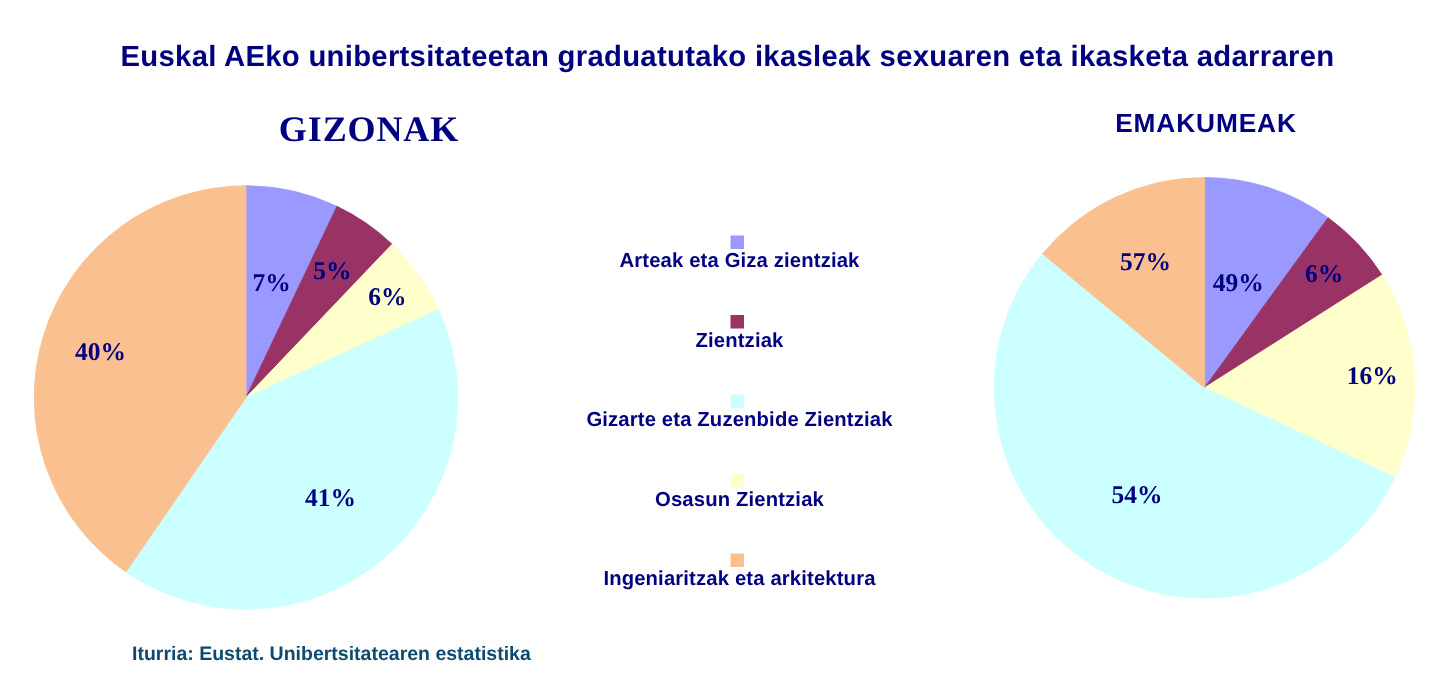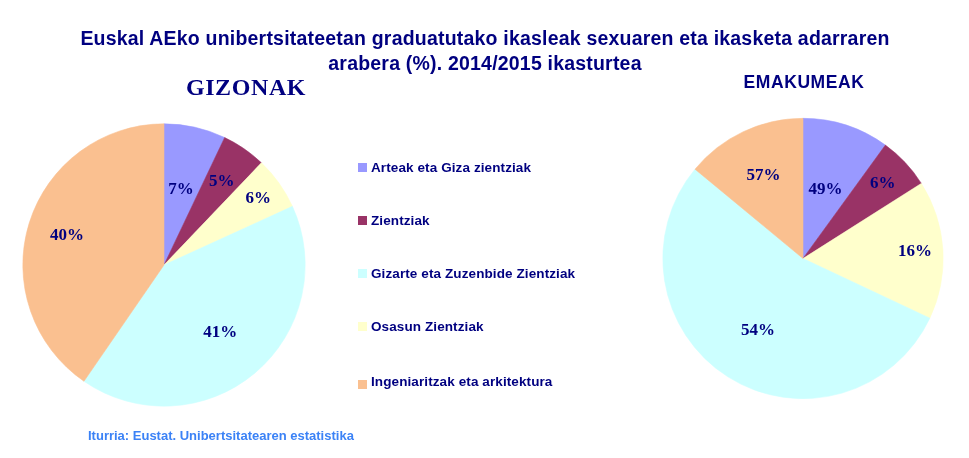--- a/index.html
+++ b/index.html
@@ -106,24 +106,24 @@
     position: absolute;
     left: 358px;
     top: 145px;
     width: 270px;
   }
   .legend-item {
     display: flex;
     align-items: center;
     height: 20px;
     margin-bottom: 33px;
+    flex-direction: column;
   }
   .legend-item:last-child {
     margin-bottom: 0;
-    align-items: flex-end;
   }
   .legend-swatch {
     width: 9px;
     height: 9px;
     flex: 0 0 9px;
     margin-right: 4px;
   }
   .legend-label {
     font-family: "Liberation Sans", sans-serif;
     font-size: 13.5px;
@@ -134,32 +134,31 @@
   }
 
   
   .source-note {
     position: absolute;
     left: 88px;
     top: 416px;
     font-family: "Liberation Sans", sans-serif;
     font-size: 13px;
     font-weight: bold;
-    color: #3b82f6;
+    color: #0c4a6e;
     white-space: nowrap;
   }
 </style>
 </head>
 <body>
 
 <div class="chart-root">
 
   <div class="title">
     <span class="title-line">Euskal AEko unibertsitateetan graduatutako ikasleak sexuaren eta ikasketa adarraren</span>
-    <span class="title-line">arabera (%). 2014/2015 ikasturtea</span>
   </div>
 
   <div class="panel-heading heading-left">GIZONAK</div>
   <div class="panel-heading heading-right">EMAKUMEAK</div>
 
   <div class="pie-wrap" id="pie-men-wrap">
     <svg class="pie-svg" id="pie-men-svg" viewBox="0 0 200 200">
         <path d="M 100 100 L 100.00 0.60 A 99.4 99.4 0 0 1 142.72 10.25 Z" fill="#9999FF" stroke="#9999FF" stroke-width="0.4"></path>
         <path d="M 100 100 L 142.72 10.25 A 99.4 99.4 0 0 1 168.59 28.06 Z" fill="#993366" stroke="#993366" stroke-width="0.4"></path>
         <path d="M 100 100 L 168.59 28.06 A 99.4 99.4 0 0 1 190.42 58.71 Z" fill="#FFFFCC" stroke="#FFFFCC" stroke-width="0.4"></path>

